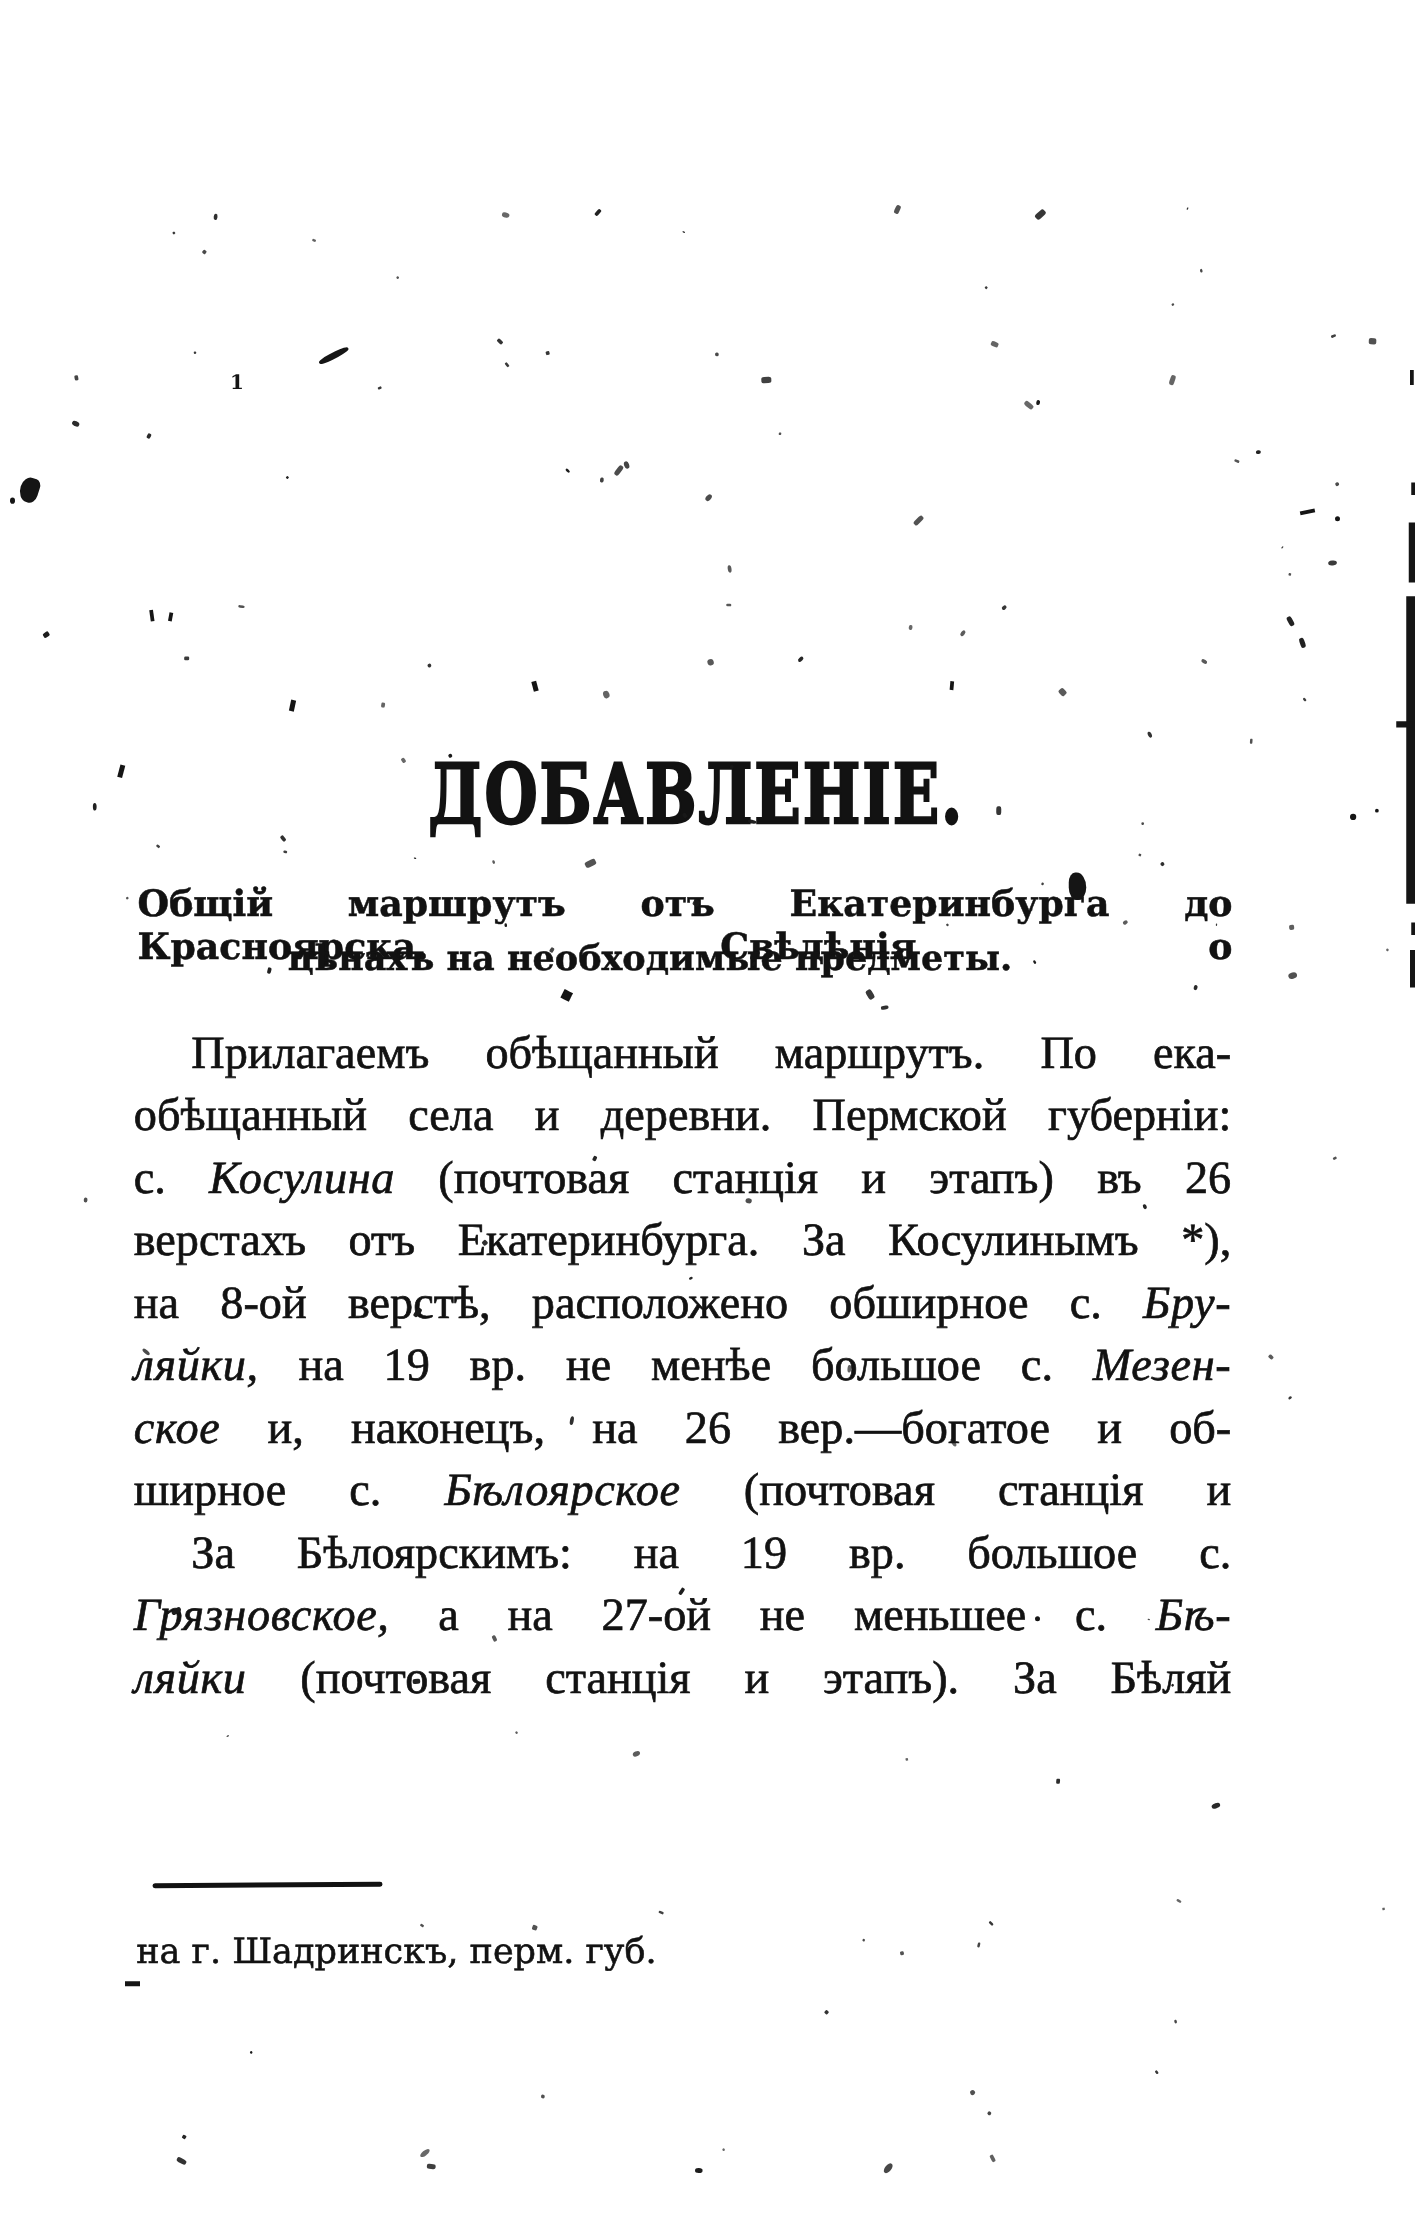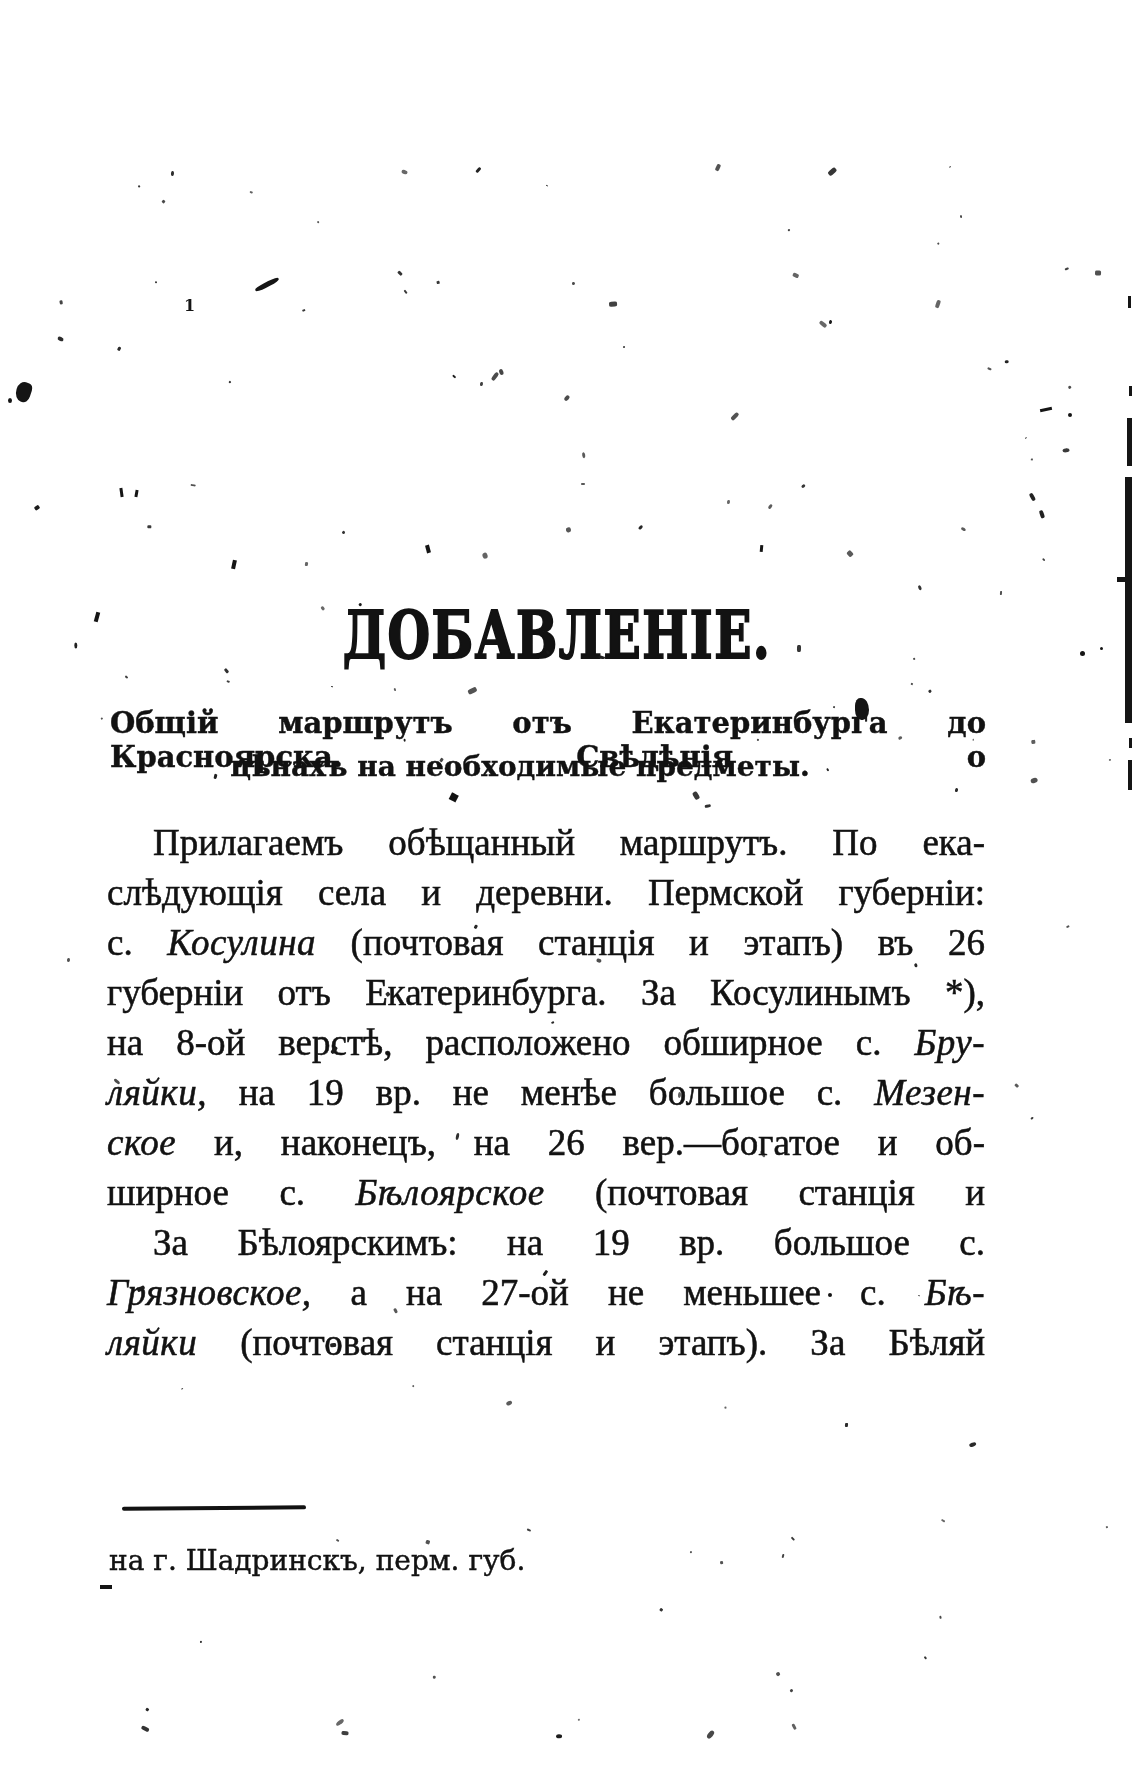--- a/index.html
+++ b/index.html
@@ -74,23 +74,23 @@
 <div class="page">
 
   <h1 class="title">ДОБАВЛЕНІЕ.</h1>
 
   <div class="subtitle1">Общій маршрутъ отъ Екатеринбурга до Красноярска. Свѣдѣнія о</div>
   <div class="subtitle2">цѣнахъ на необходимые предметы.</div>
   <div class="ornament">◆</div>
 
   <div class="body-text" id="body-text">
       <div class="bline just ind"><span>Прилагаемъ обѣщанный маршрутъ. По ека-</span></div>
-      <div class="bline just"><span>слѣдующія села и деревни. Пермской губерніи:</span></div>
+      <div class="bline just"><span>обѣщанный села и деревни. Пермской губерніи:</span></div>
       <div class="bline just"><span>с. </span><em>Косулина</em><span> (почтовая станція и этапъ) въ 26</span></div>
-      <div class="bline just"><span>губерніи отъ Екатеринбурга. За Косулинымъ *),</span></div>
+      <div class="bline just"><span>верстахъ отъ Екатеринбурга. За Косулинымъ *),</span></div>
       <div class="bline just"><span>на 8-ой верстѣ, расположено обширное с. </span><em>Бру-</em></div>
       <div class="bline just"><em>ляйки,</em><span> на 19 вр. не менѣе большое с. </span><em>Мезен-</em></div>
       <div class="bline just"><em>ское</em><span> и, наконецъ, на 26 вер.—богатое и об-</span></div>
       <div class="bline just"><span>ширное с. </span><em>Бѣлоярское</em><span> (почтовая станція и</span></div>
       <div class="bline just ind"><span>За Бѣлоярскимъ: на 19 вр. большое с.</span></div>
       <div class="bline just"><em>Грязновское,</em><span> а на 27-ой не меньшее с. </span><em>Бѣ-</em></div>
       <div class="bline just"><em>ляйки</em><span> (почтовая станція и этапъ). За Бѣляй</span></div>
     </div>
 
   <div class="rule"></div>

